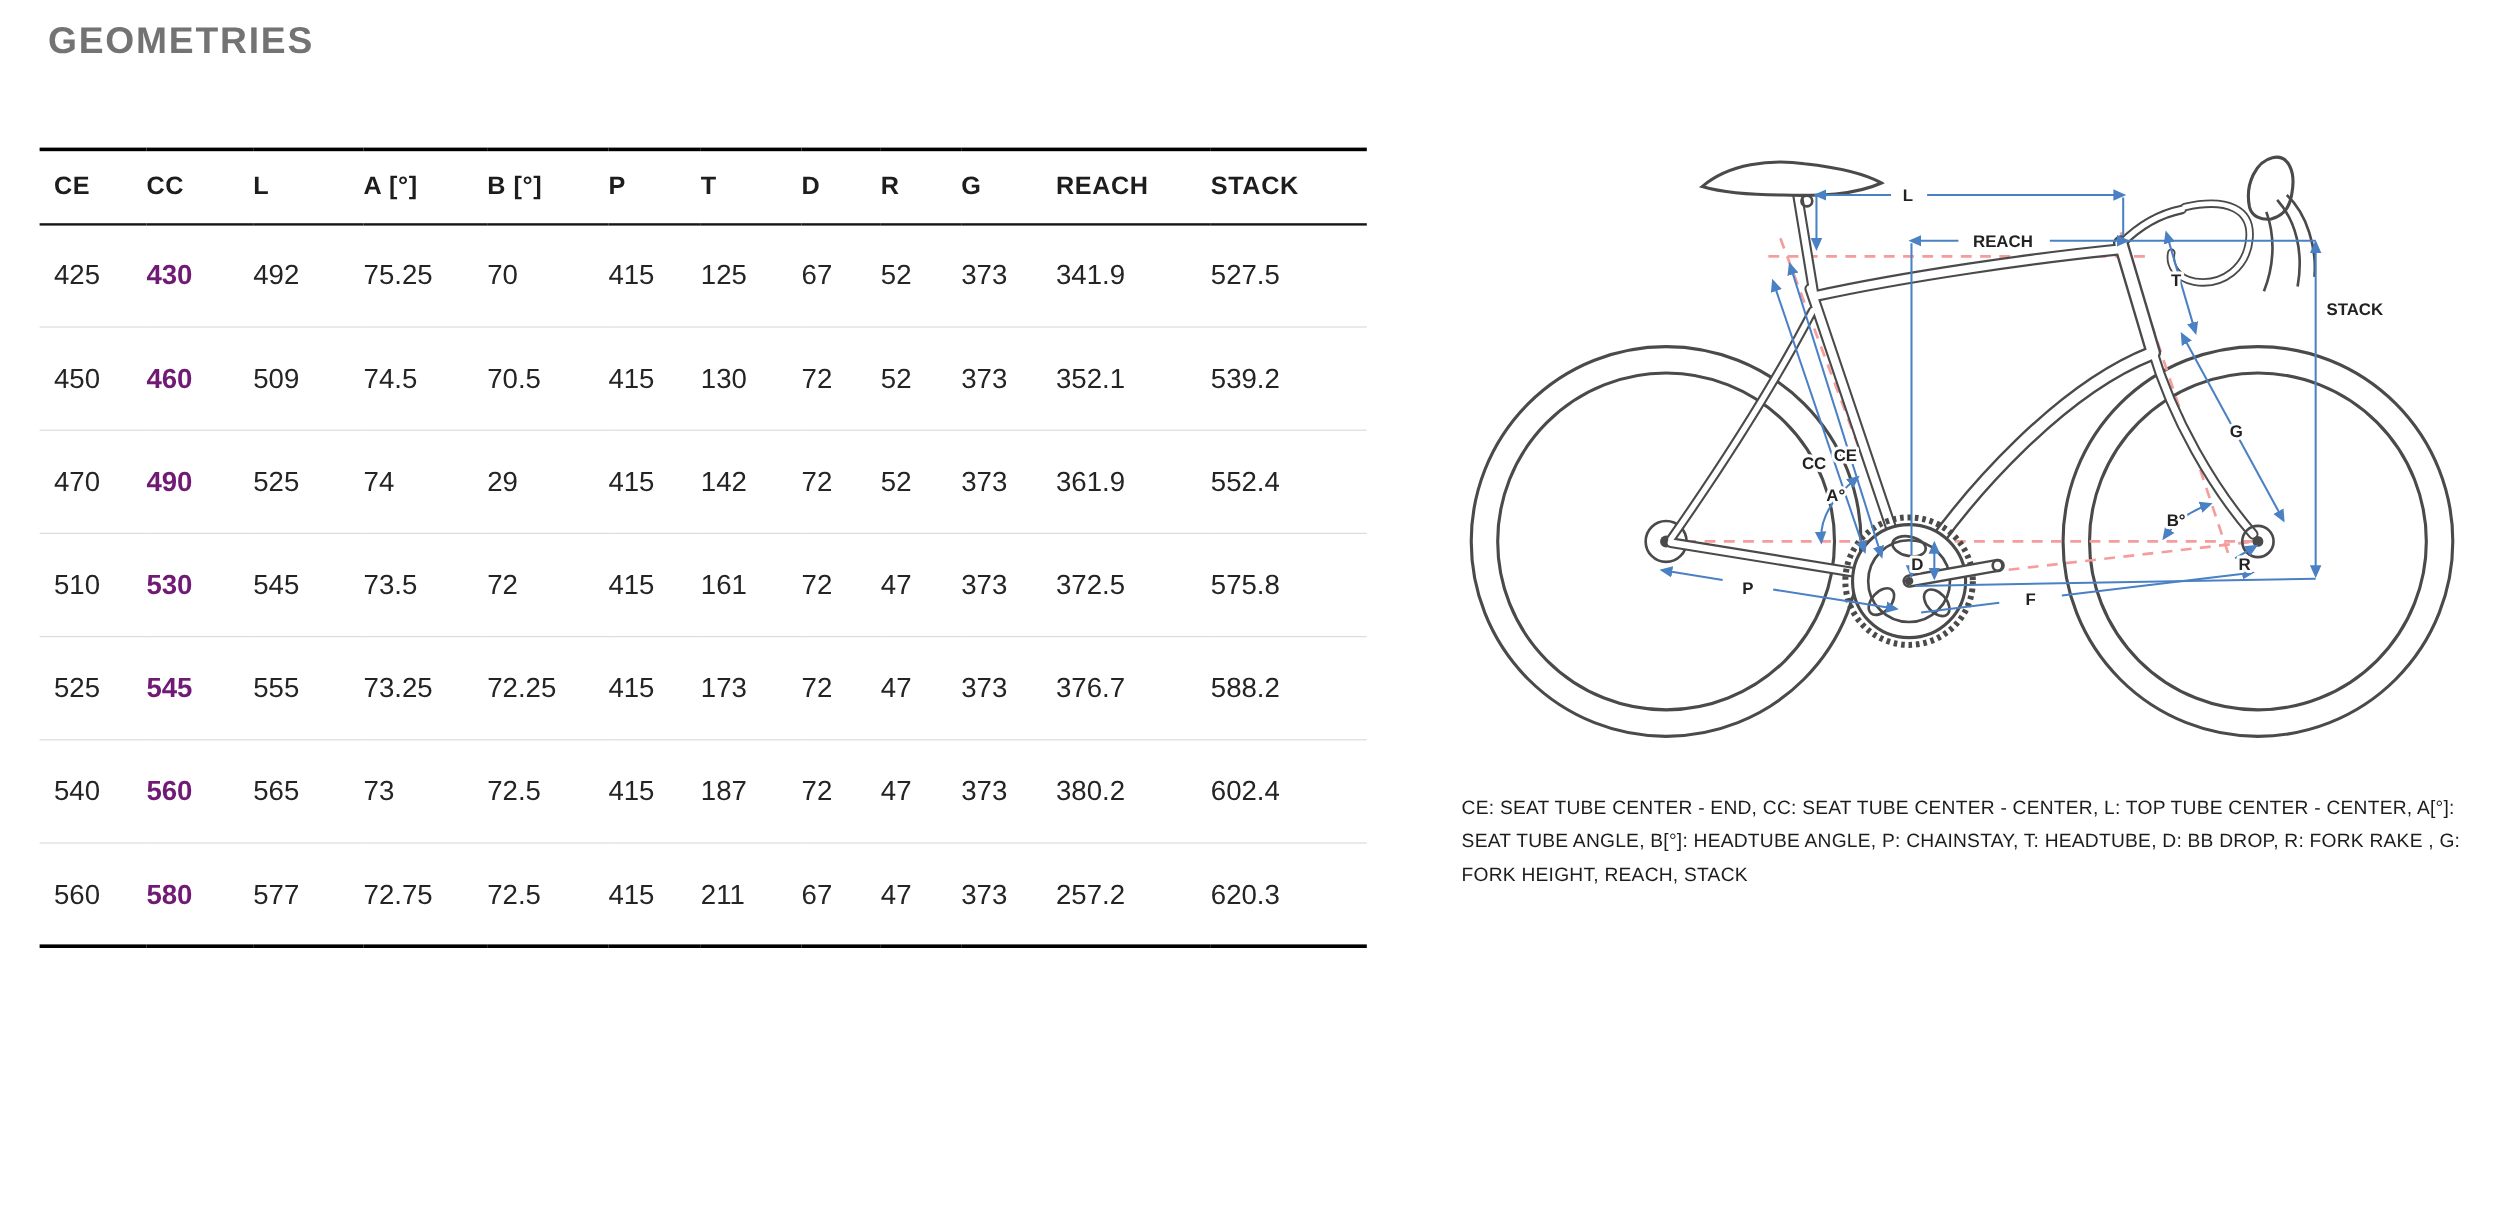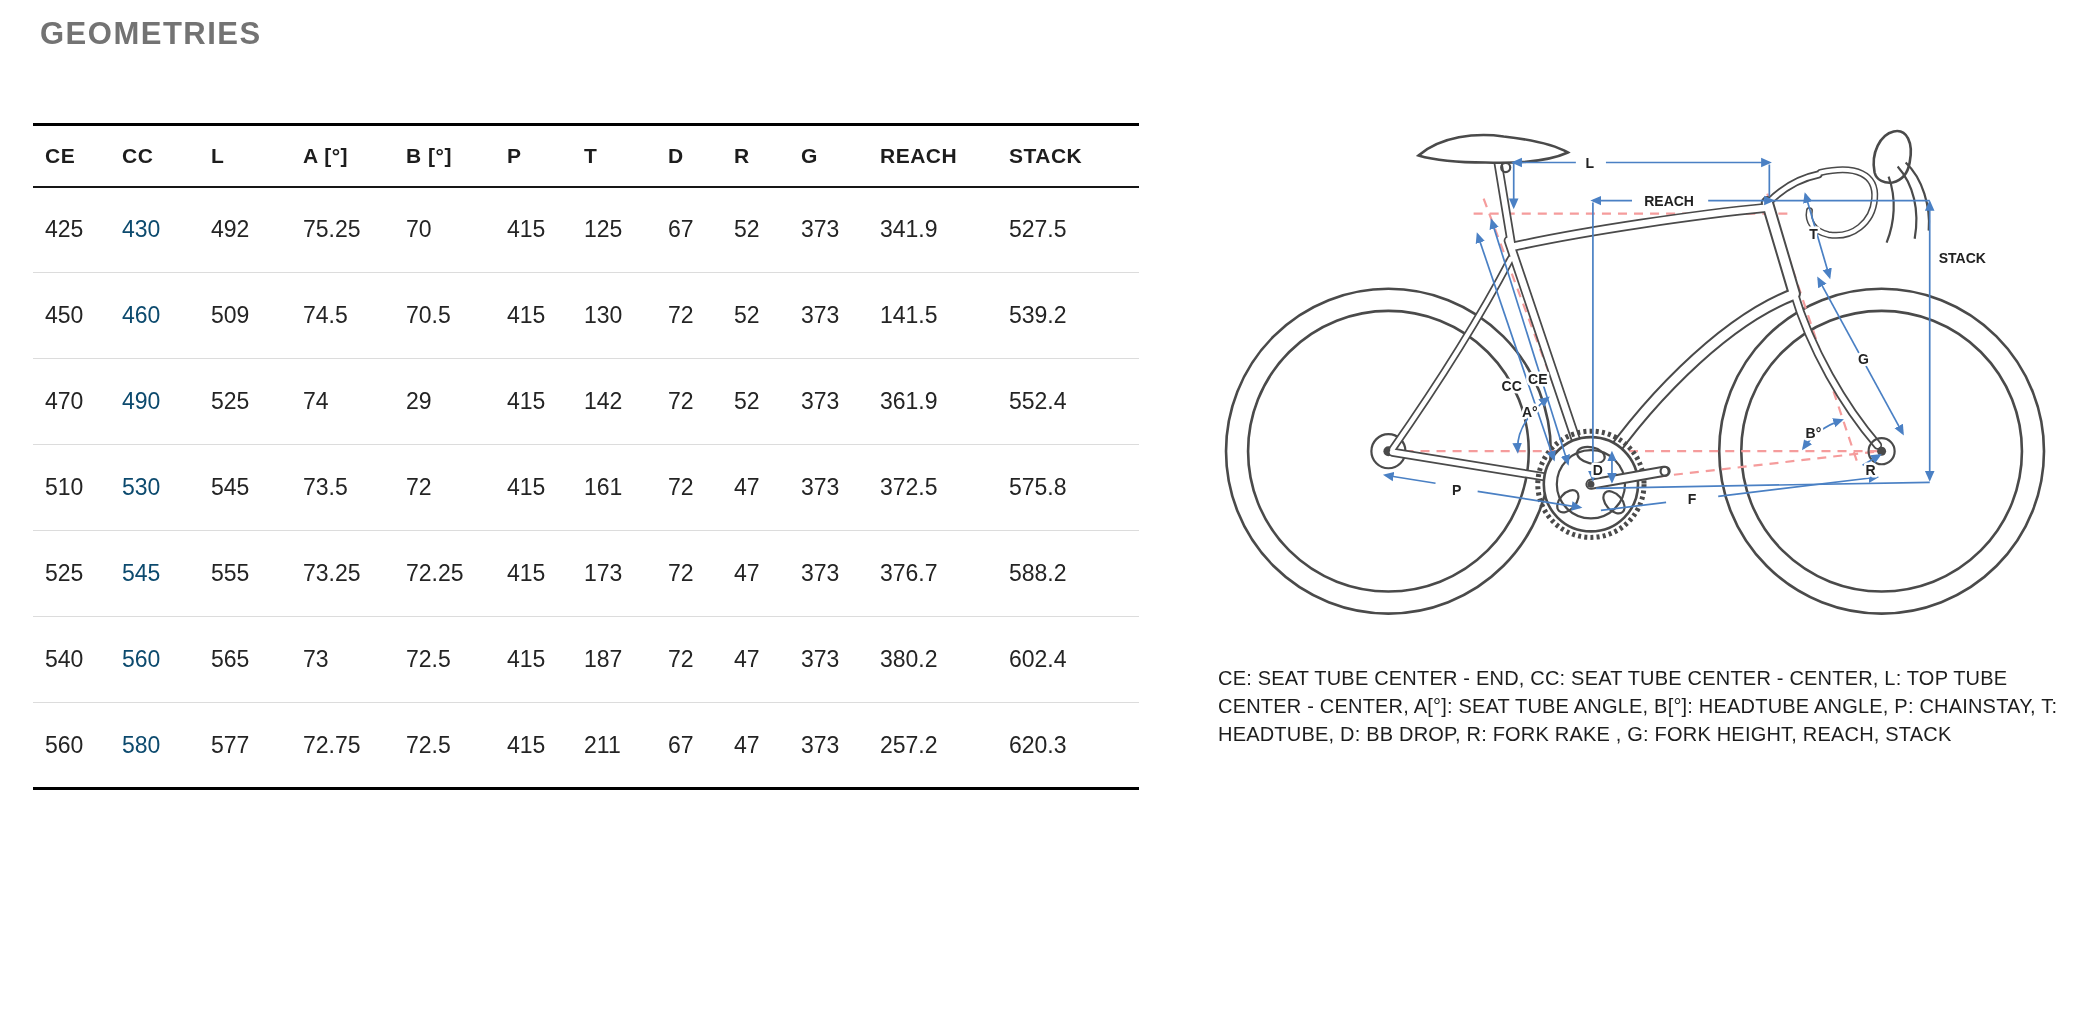--- a/index.html
+++ b/index.html
@@ -42,41 +42,41 @@
     vertical-align:middle;border-bottom:2px solid #161616;
     letter-spacing:0.5px;padding:0;color:#1d1d1d;
   }
   table.geo tbody td{
     height:86px;font-size:23px;text-align:left;vertical-align:middle;
     border-bottom:1px solid #dcdcdc;padding:0;color:#242424;
   }
   table.geo tbody tr:last-child td{border-bottom:none;}
   table.geo th:first-child,
   table.geo td:first-child{padding-left:12px;}
-  table.geo td.b{font-weight:normal;color:#0c4a6e;}
+  table.geo td.b{font-weight:bold;color:#701a75;}
   
   .diagram{
     position:absolute;left:1215px;top:110px;width:832px;height:514px;
   }
   svg .rim{stroke:var(--gray);stroke-width:2.6;fill:none;}
   svg .thin{stroke:var(--gray);stroke-width:2.2;fill:none;}
   svg .fillw{fill:#fff;stroke:var(--gray);stroke-width:2.6;}
   svg .to{stroke:var(--gray);fill:none;stroke-linecap:round;}
   svg .ti{stroke:#fff;fill:none;stroke-linecap:round;}
   svg .dash{stroke:var(--red);stroke-width:2.2;fill:none;stroke-dasharray:9 7;}
   svg .dim{stroke:var(--blue);stroke-width:1.7;fill:none;}
   svg .arrfill{fill:var(--blue);}
   svg text.lbl{
     font-family:"Liberation Sans",sans-serif;font-size:14px;font-weight:bold;
     fill:#222;paint-order:stroke;stroke:#fff;stroke-width:5px;stroke-linejoin:round;
   }
   
   .legend{
     position:absolute;left:1218px;top:644px;width:842px;
-    font-size:20px;line-height:28px;letter-spacing:0.2px;color:#1d1d1d;
+    font-size:16px;line-height:28px;letter-spacing:0.2px;color:#1d1d1d;
   }
 </style>
 </head>
 <body>
 
 <h1 class="page-title">GEOMETRIES</h1>
 
 <table class="geo">
   <colgroup>
     <col>
@@ -127,21 +127,21 @@
         <td>450</td>
         <td class="b">460</td>
         <td>509</td>
         <td>74.5</td>
         <td>70.5</td>
         <td>415</td>
         <td>130</td>
         <td>72</td>
         <td>52</td>
         <td>373</td>
-        <td>141.5</td>
+        <td>352.1</td>
         <td>539.2</td>
       </tr>
       <tr>
         <td>470</td>
         <td class="b">490</td>
         <td>525</td>
         <td>74</td>
         <td>29</td>
         <td>415</td>
         <td>142</td>

